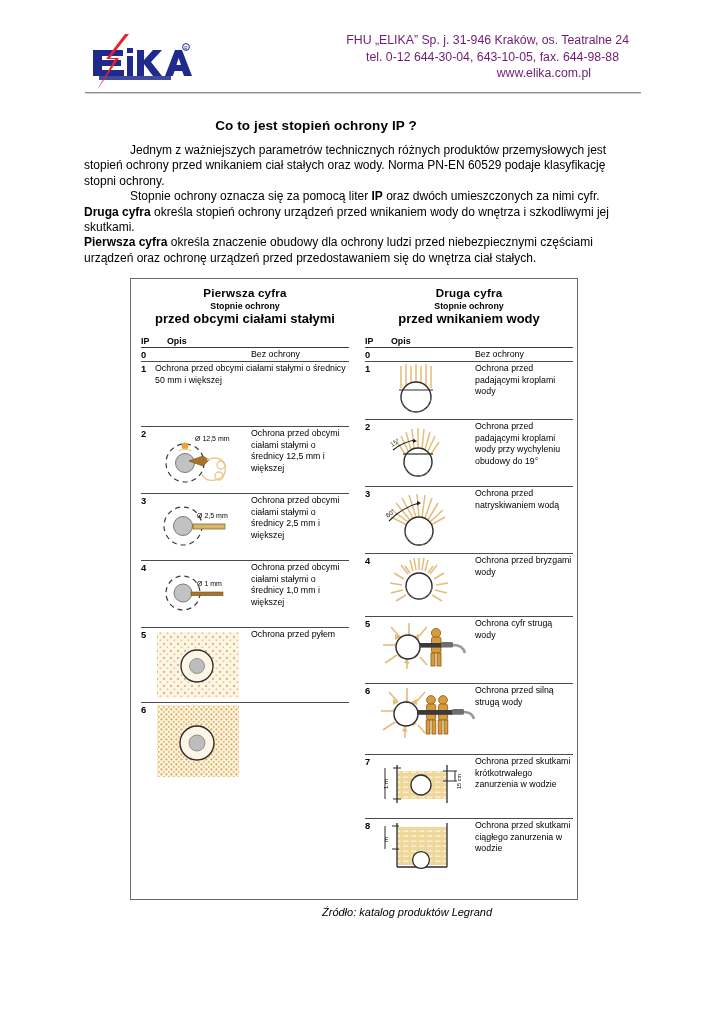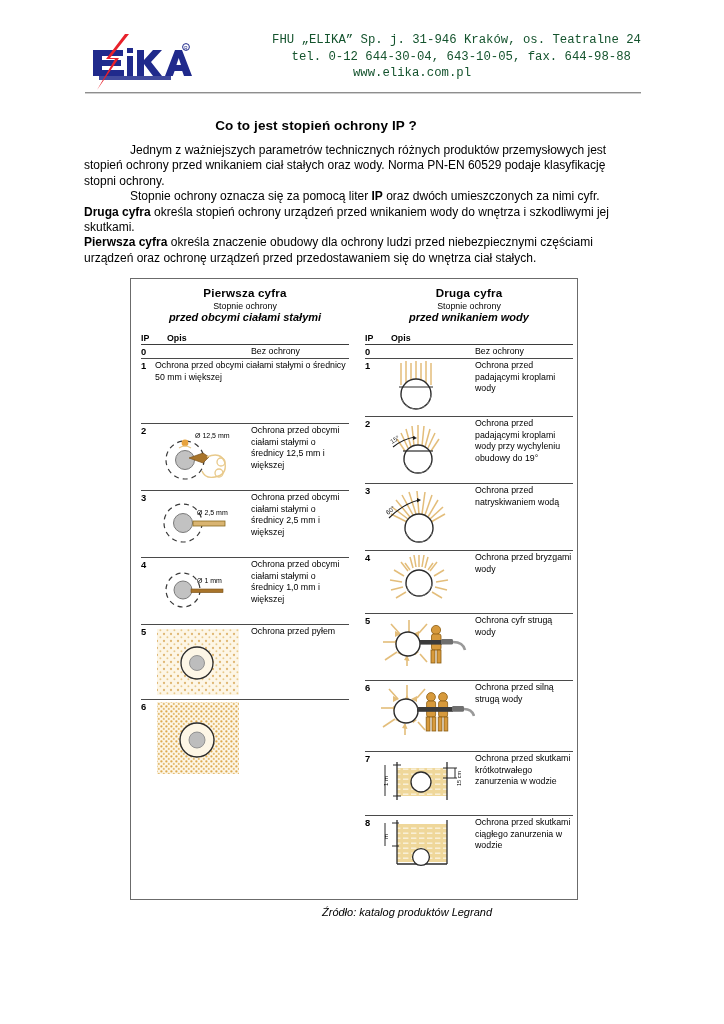--- a/index.html
+++ b/index.html
@@ -9,23 +9,23 @@
     font-family:"Liberation Sans", sans-serif;
     color:#000;
     position:relative;
     overflow:hidden;
   }
   .page{position:absolute;left:0;top:0;width:724px;height:1024px;}
 
   
   .header{position:absolute;left:85px;top:30px;width:556px;height:62px;}
   .logo{position:absolute;left:0px;top:4px;width:110px;height:56px;}
-  .company{position:absolute;right:0px;top:2px;width:420px;text-align:right;
-           font-size:12.3px;line-height:16.5px;color:#14532d;font-family:Liberation Mono, monospace;}
-  .company .l3{text-align:center;padding-right:38px;}
+  .company{position:absolute;right:12px;top:2px;width:420px;text-align:right;
+           font-size:12.3px;line-height:16.5px;color:#701a75;}
+  .company .l3{padding-right:38px;}
   .company .l2{padding-right:10px;}
   .hrule{position:absolute;left:85px;top:92px;width:556px;height:2px;
          background:linear-gradient(to bottom,#8e8e8e 0,#8e8e8e 1px,#cfcfcf 1px,#cfcfcf 2px);}
 
   
   .title{position:absolute;left:0;top:118px;width:632px;text-align:center;
          font-size:13.5px;font-weight:bold;letter-spacing:.1px;}
   .body-text{position:absolute;left:84px;top:143px;width:556px;
              font-size:12px;line-height:15.4px;text-align:left;}
   .body-text p{margin:0;}
@@ -34,22 +34,22 @@
 
   
   .frame{position:absolute;left:130px;top:278px;width:448px;height:622px;
          border:1px solid #6b6b6b;background:#fff;box-sizing:border-box;}
   .col{position:absolute;top:0;width:224px;height:100%;box-sizing:border-box;}
   .col-left{left:0;padding:0 6px 0 10px;}
   .col-right{left:224px;padding:0 6px 0 10px;}
 
   .colhead{margin-top:7px;text-align:center;}
   .colhead .ch1{font-size:11.6px;font-weight:bold;letter-spacing:.2px;}
-  .colhead .ch2{font-size:8.8px;font-weight:normal;margin-top:2px;}
-  .colhead .ch3{font-size:11px;font-weight:bold;font-style:italic;}
+  .colhead .ch2{font-size:8.8px;font-weight:bold;margin-top:2px;}
+  .colhead .ch3{font-size:13px;font-weight:bold;}
 
   .hdrrow{display:flex;margin-top:10px;font-size:8.8px;font-weight:bold;
           border-bottom:1.4px solid #3b3b3b;padding-bottom:1px;}
   .hdrrow .c-ip{width:26px;}
   .hdrrow .c-op{flex:1;}
 
   .row{display:flex;border-bottom:1.2px solid #4a4a4a;
        font-size:8.8px;position:relative;}
   .row:last-child{border-bottom:none;}
   .row .c-ip{width:14px;font-weight:bold;font-size:9.4px;padding-top:1px;}

